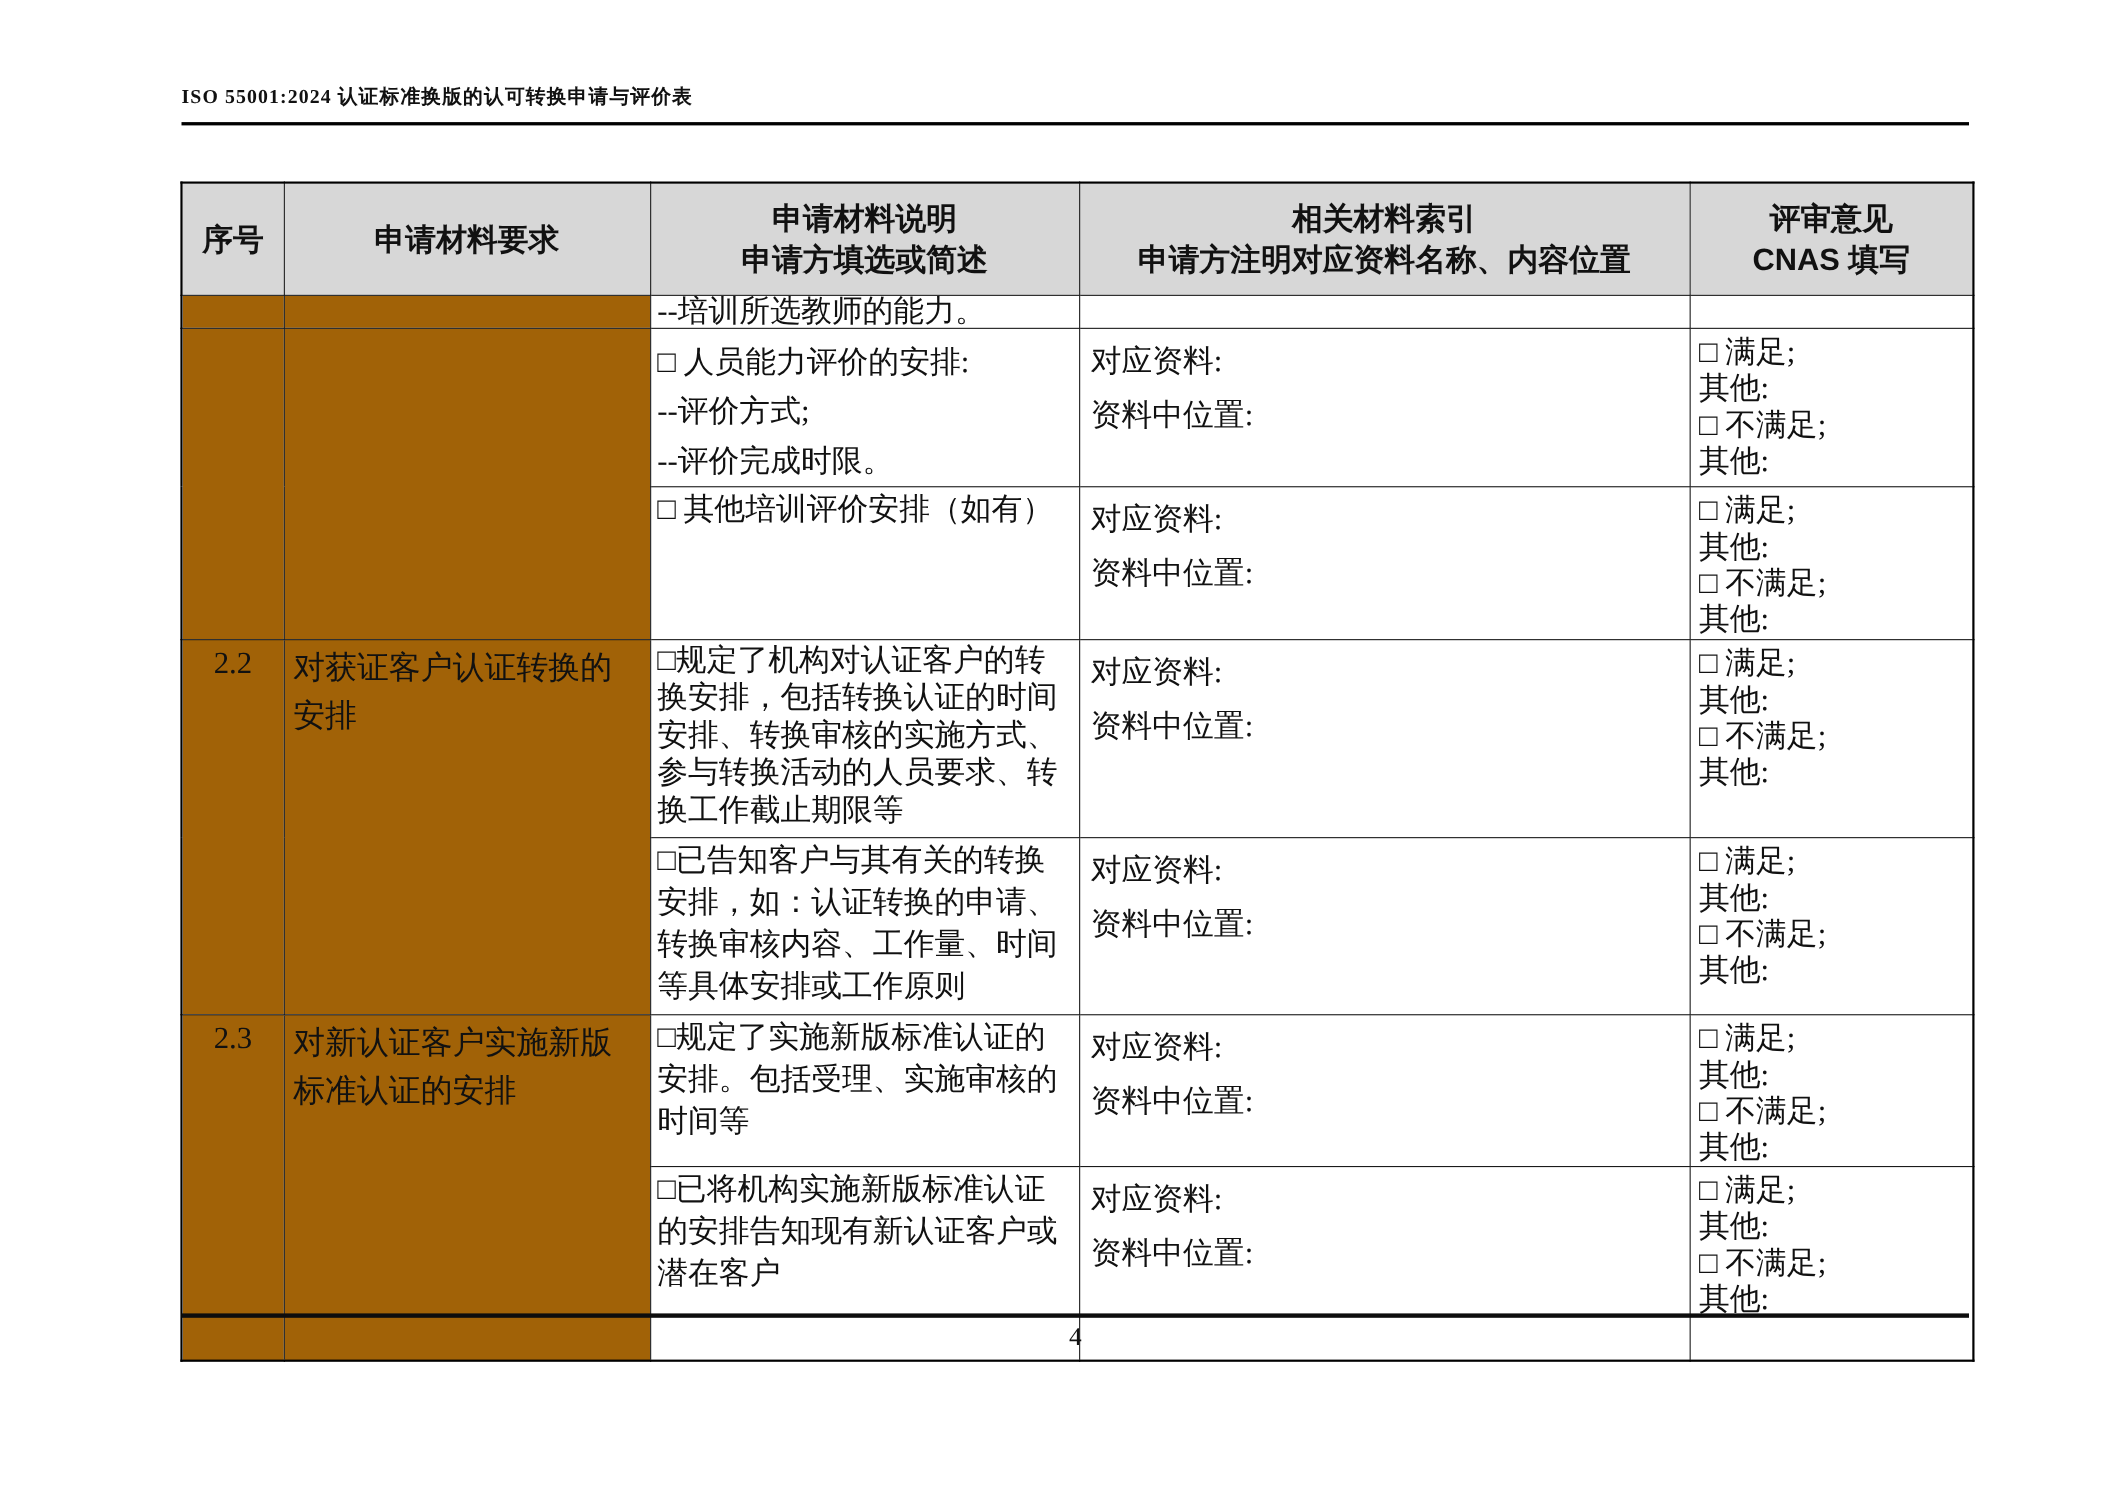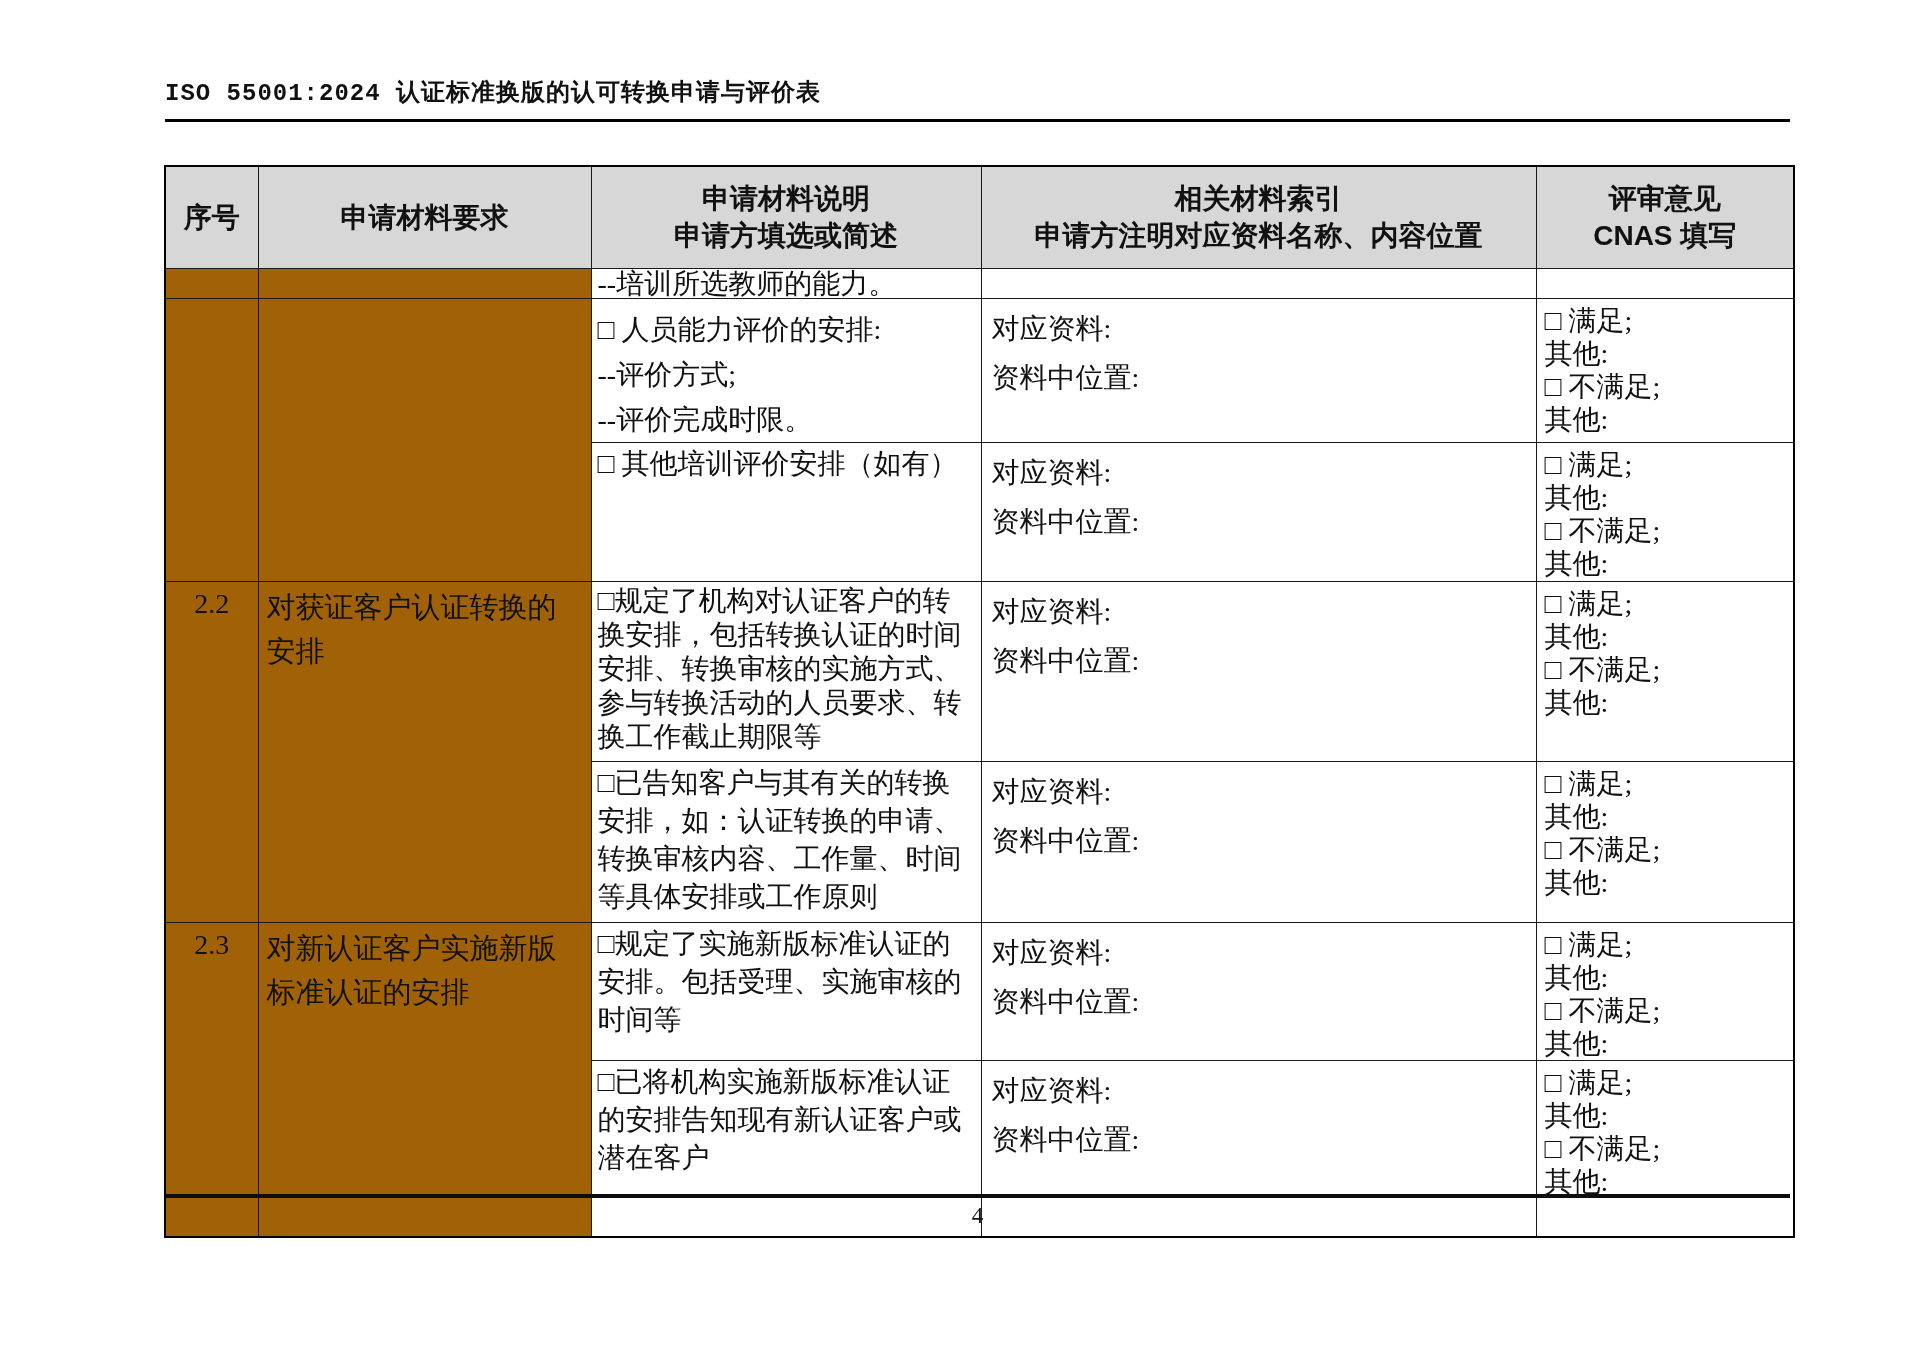--- a/index.html
+++ b/index.html
@@ -1,21 +1,21 @@
 <!DOCTYPE html>
 <html><head>
 <meta charset="utf-8">
 <style>
   html,body{margin:0;padding:0;background:#ffffff;}
   .page{position:relative;width:1920px;height:1357px;background:#ffffff;overflow:hidden;
         font-family:"Liberation Serif","DejaVu Serif",serif;color:#111;}
   
   .doc-title{position:absolute;left:165px;top:76px;width:1625px;z-index:2;
-             font-family:Liberation Mono, monospace;
-             font-weight:bold;font-size:24px;letter-spacing:1px;
+             font-family:Liberation Serif, serif;
+             font-weight:bold;font-size:18px;letter-spacing:1px;
              padding-bottom:11px;border-bottom:3px solid #000;}
   
   .watermark{position:absolute;left:630px;top:318px;width:760px;height:745px;z-index:0;opacity:.88;}
   
   table.grid{position:absolute;left:164px;top:165px;width:1629px;z-index:1;
              border-collapse:collapse;table-layout:fixed;border:2px solid #000;}
   table.grid th,table.grid td{border:1px solid #1a1a1a;vertical-align:top;
              overflow:hidden;word-break:break-all;}
   tr.r-head th{background:#d7d7d7;vertical-align:middle;text-align:center;
              font-family:"Liberation Sans","DejaVu Sans",sans-serif;

